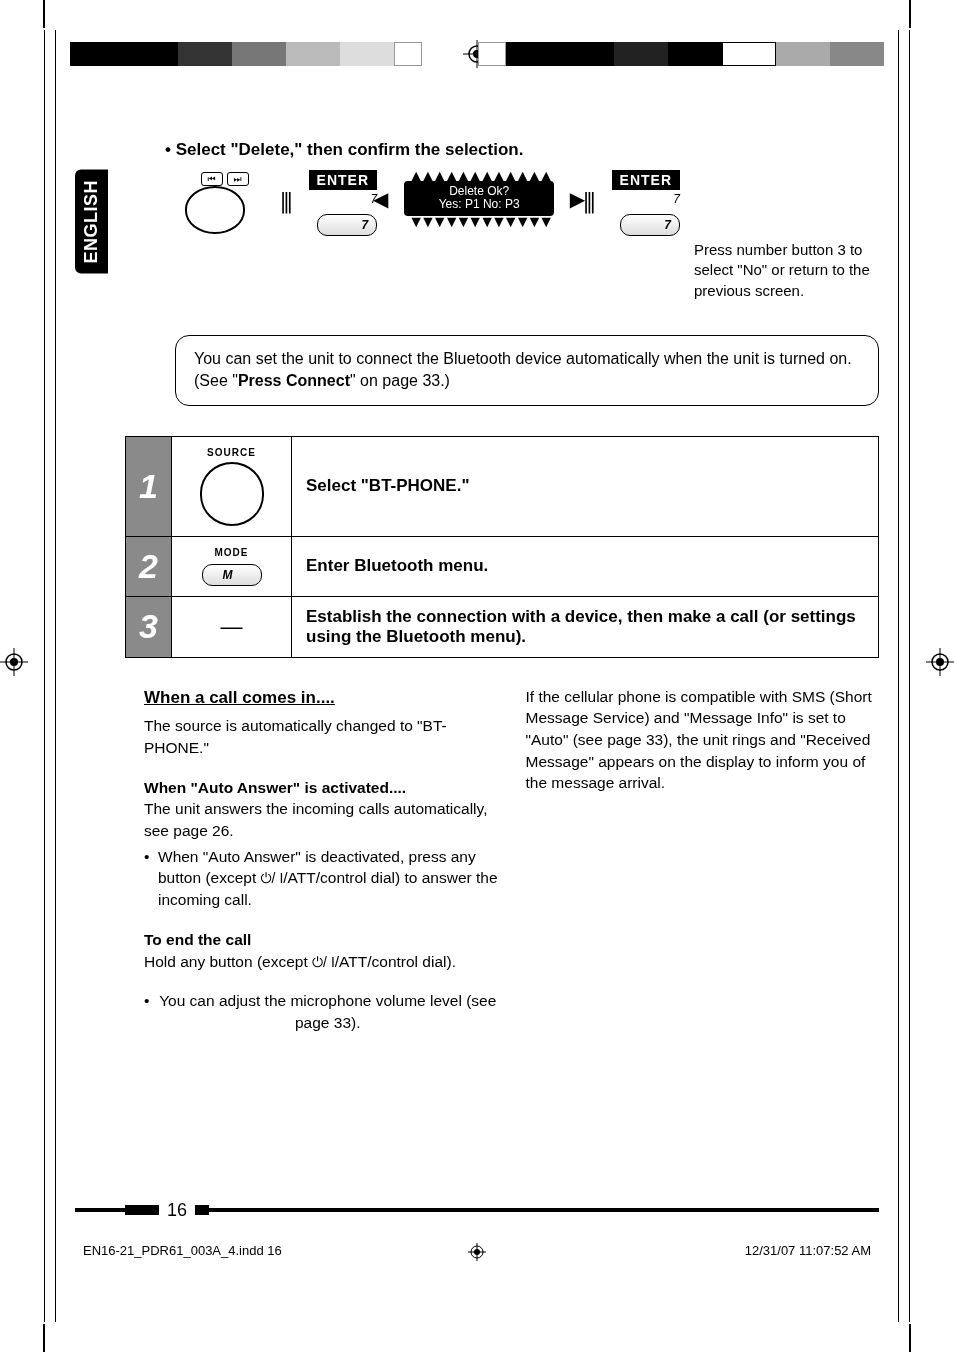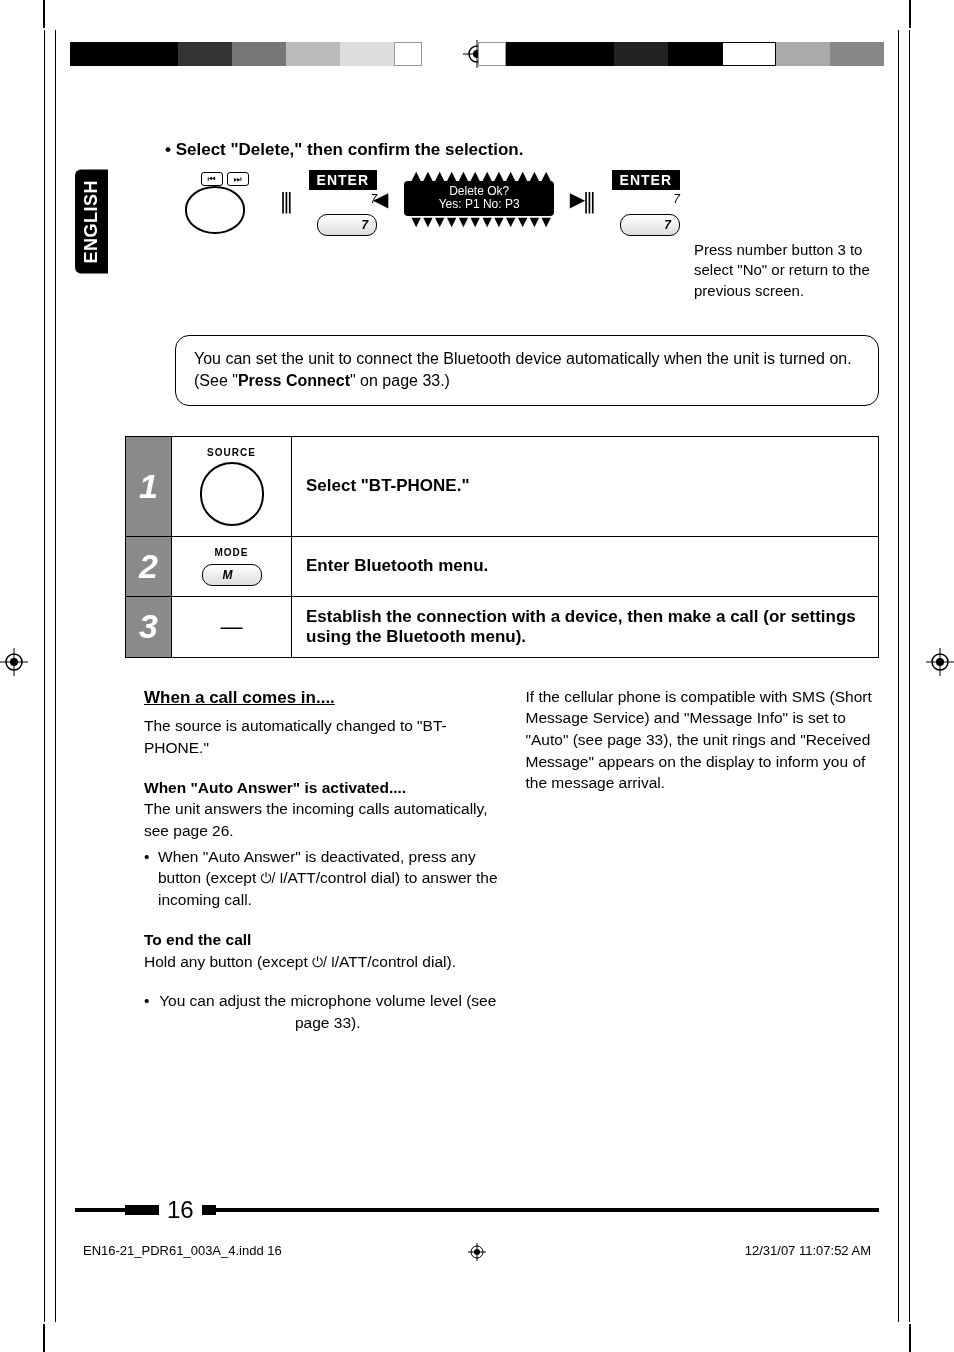--- a/index.html
+++ b/index.html
@@ -133,21 +133,21 @@
     display:flex; gap:28px; margin: 28px 0 0 69px;
   }
   .col { flex:1; font-size:15.5px; line-height:1.4;}
   .u-head { font-weight:700; text-decoration:underline; font-size:17px; margin-bottom:6px; display:block;}
   .sub-head { font-weight:700; margin-top:18px; display:block;}
   .col p { margin-bottom:4px;}
   .col ul { list-style:none; margin:4px 0 10px 0;}
   .col li { position:relative; padding-left:14px; margin-bottom:4px;}
   .col li::before { content:"•"; position:absolute; left:0;}
   .power-icon { font-family: Arial; font-size:14px; vertical-align:middle;}
-  .pn-num { font-size:24px; margin:0 8px;}
+  .pn-num { font-size:18px; margin:0 8px;}
   .page-number-full {
     position:absolute; left:0; right:0; bottom:78px; height:8px;
     display:flex; align-items:center;
   }
 
   .footer {
     position:absolute; left:0; right:0; bottom:34px;
     font-size:13px; color:#000;
     display:flex; justify-content:space-between; padding: 0 8px;
   }

